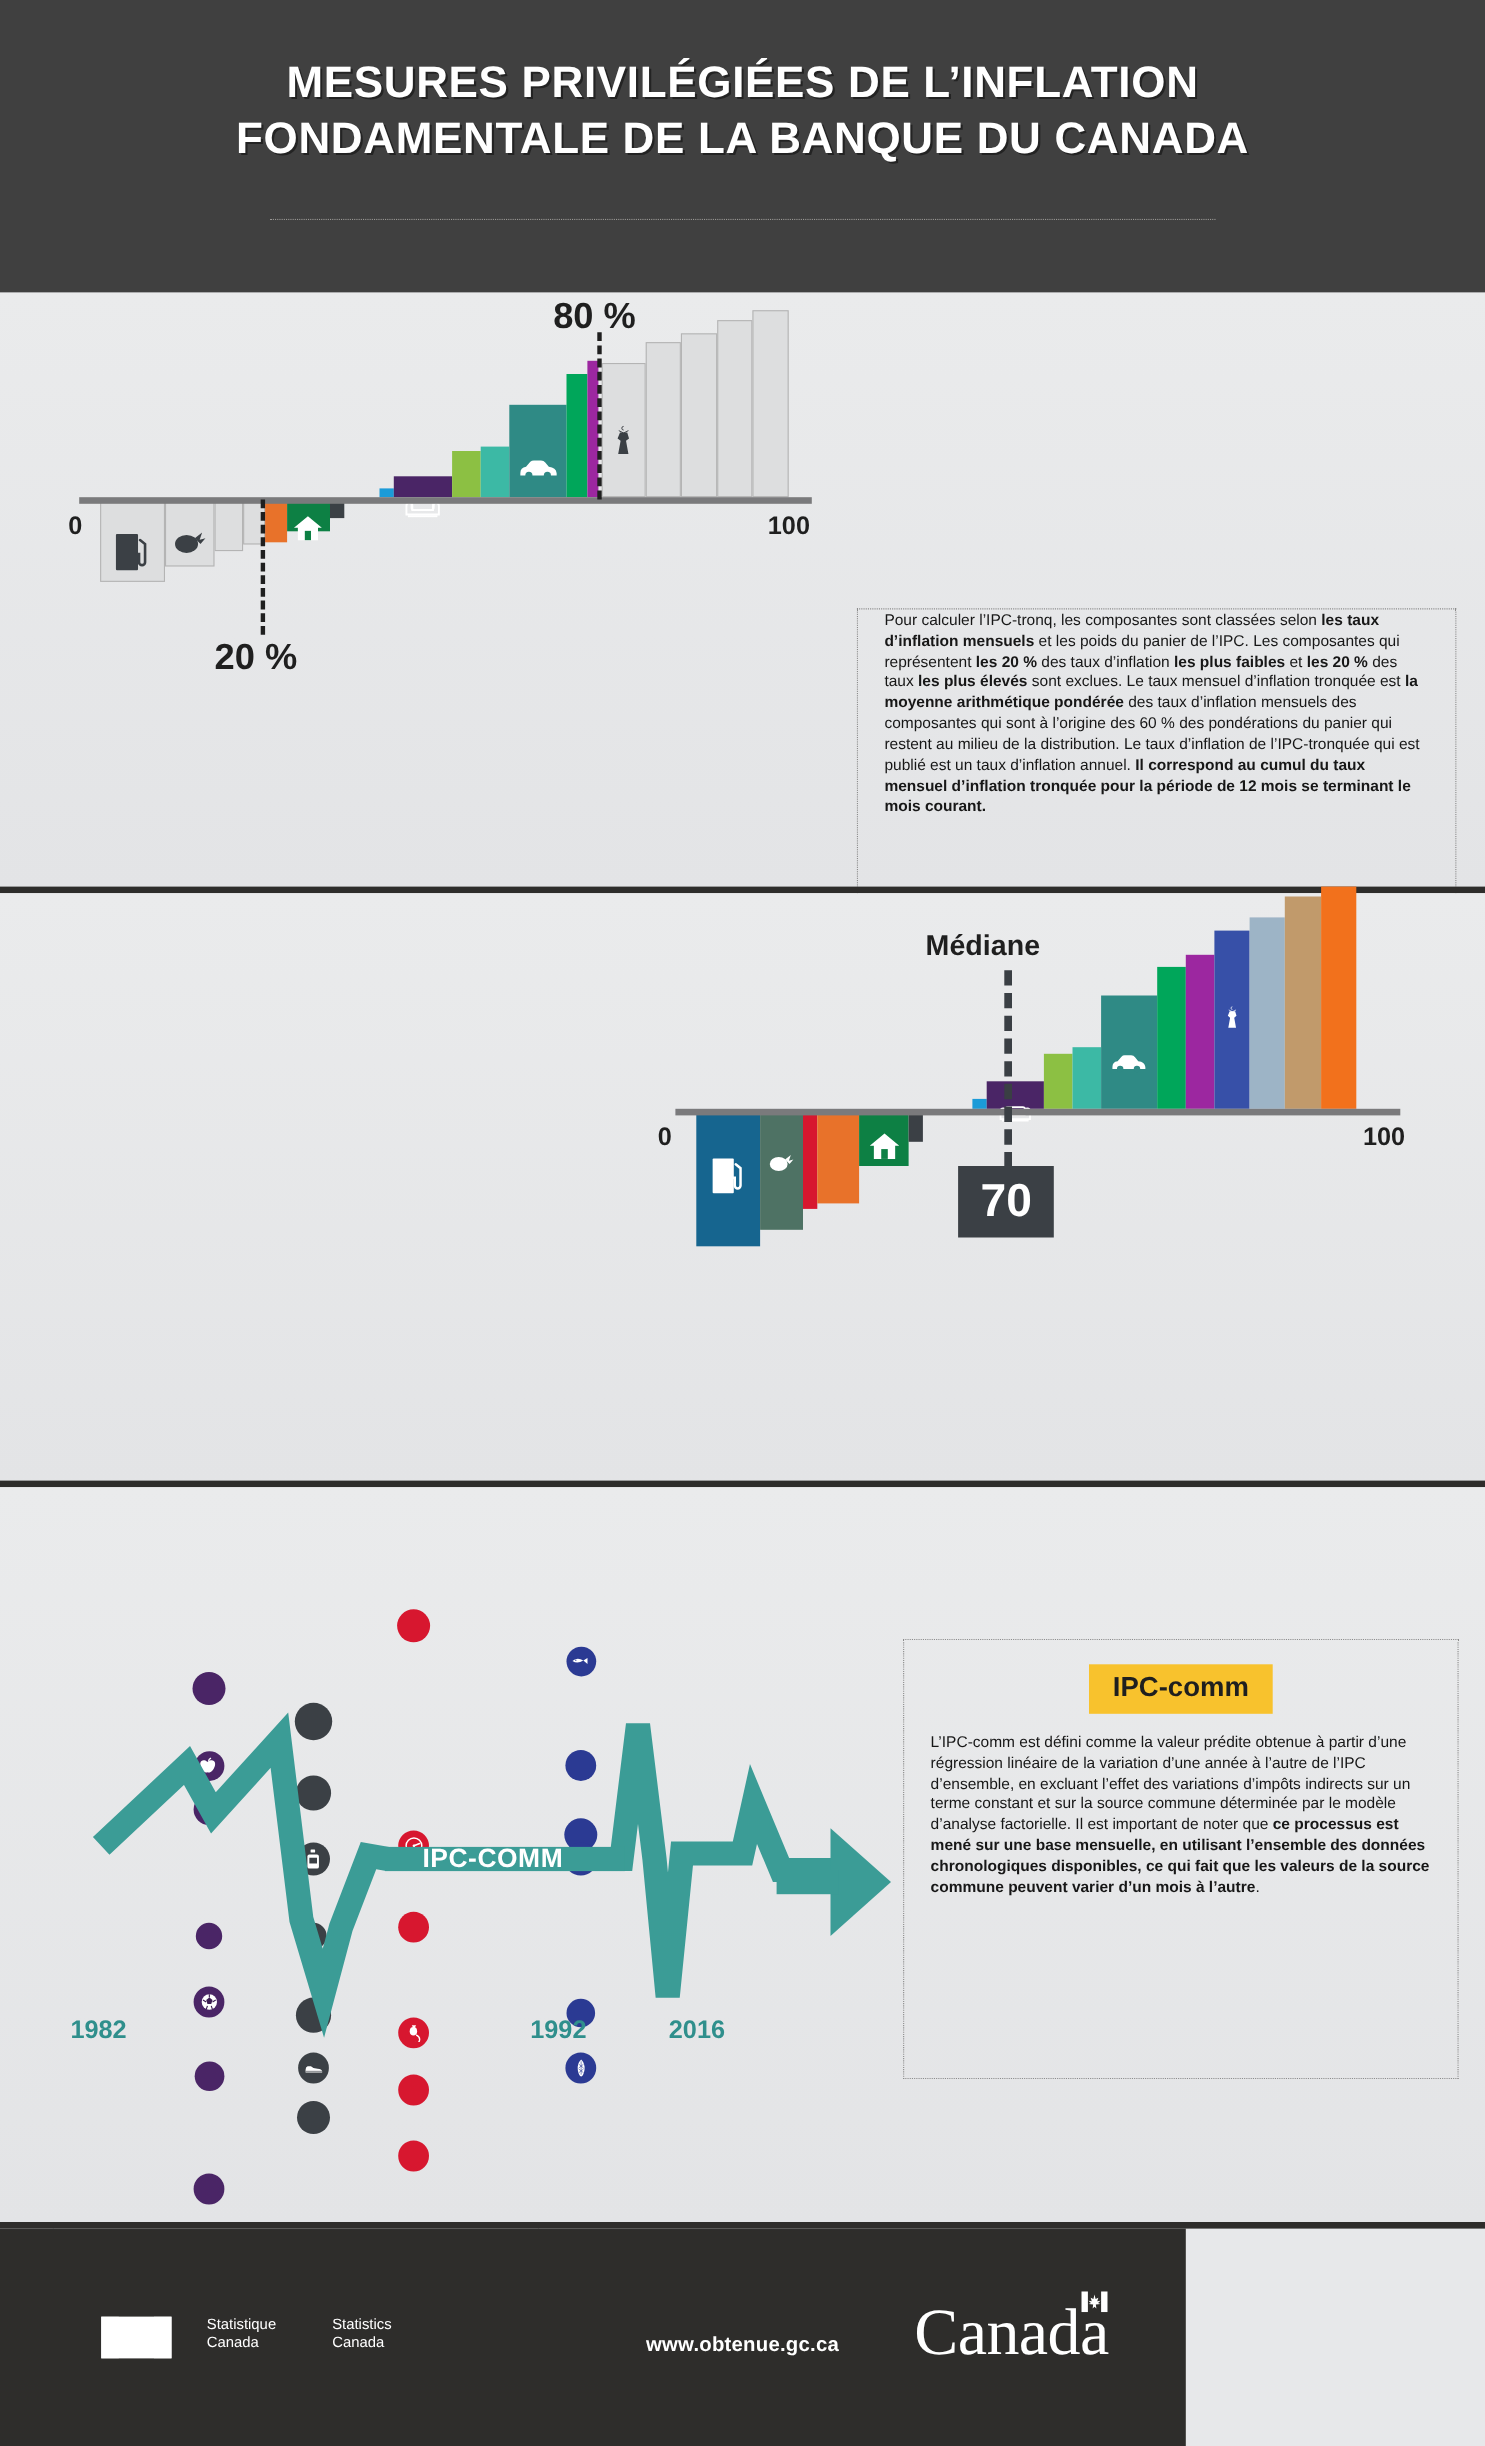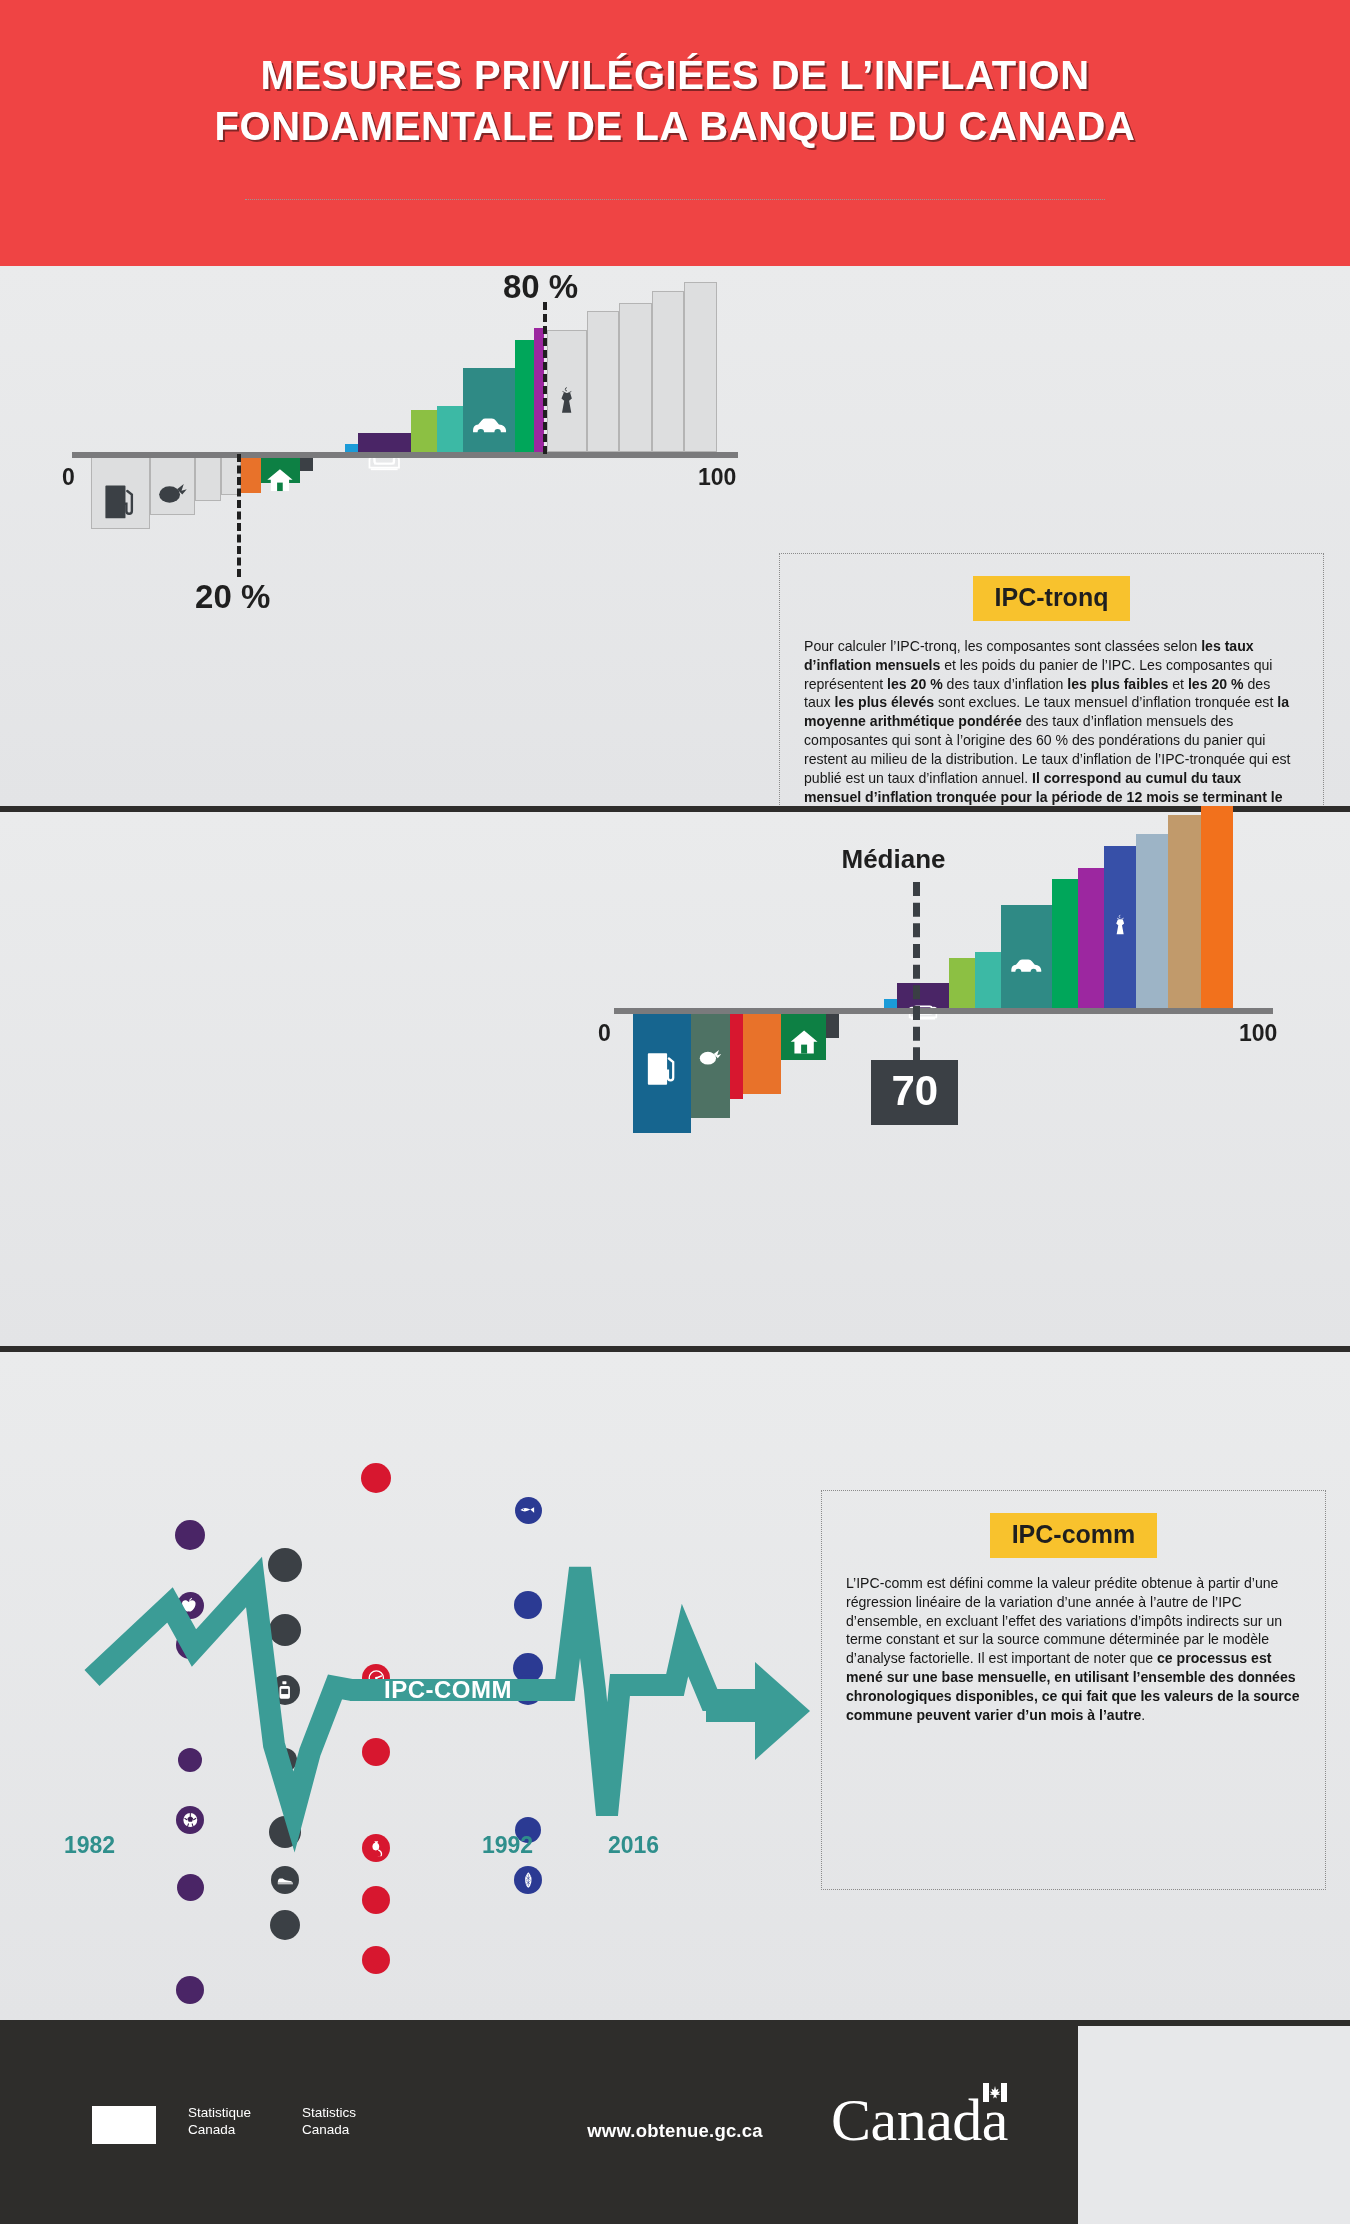--- a/index.html
+++ b/index.html
@@ -8,21 +8,21 @@
   body {
     width:1350px; height:2224px;
     font-family:"Liberation Sans", sans-serif;
     position:relative; overflow:hidden;
     background:#e7e8ea;
   }
 
   
   .header {
     position:absolute; left:0; top:0; width:1350px; height:266px;
-    background:#ef4444;
+    background:#404040;
     padding-left:41px;
   }
   .header-title {
     position:absolute; left:0; top:50px; width:1350px;
     text-align:center; color:#ffffff;
     font-size:40px; font-weight:bold; line-height:1.28;
     letter-spacing:0.6px;
     text-shadow:2px 2px 0 rgba(0,0,0,0.45);
     font-stretch:condensed;
   }
@@ -245,23 +245,20 @@
       <div class="axis-line" style="left: 72px; top: 186px; width: 666px;"></div>
       <div class="dash-v" style="left: 237.088px; top: 188px; height: 123px;"></div>
       <div class="dash-v" style="left: 542.876px; top: 36px; height: 152px;"></div>
       <div class="pct-label" style="left: 502.876px; top: 2px;">80 %</div>
       <div class="pct-label" style="left: 195.088px; top: 312px;">20 %</div>
       <div class="axis-label" style="left: 62px; top: 198px;">0</div>
       <div class="axis-label" style="left: 698px; top: 198px;">100</div>
     </div>
 
   <div class="panel" id="panel-tronq">
-    <div class="panel-badge-wrap">
-      <span class="panel-badge">IPC-tronq</span>
-    </div>
     <div class="panel-body" id="body-tronq"><span>Pour calculer l’IPC-tronq, les composantes sont classées selon </span><b>les taux d’inflation mensuels</b><span> et les poids du panier de l’IPC. Les composantes qui représentent </span><b>les 20 %</b><span> des taux d’inflation </span><b>les plus faibles</b><span> et </span><b>les 20 %</b><span> des taux </span><b>les plus élevés</b><span> sont exclues. Le taux mensuel d’inflation tronquée est </span><b>la moyenne arithmétique pondérée</b><span> des taux d’inflation mensuels des composantes qui sont à l’origine des 60 % des pondérations du panier qui restent au milieu de la distribution. Le taux d’inflation de l’IPC-tronquée qui est publié est un taux d’inflation annuel. </span><b>Il correspond au cumul du taux mensuel d’inflation tronquée pour la période de 12 mois se terminant le mois courant.</b></div>
   </div>
 </div>
 <div class="sec-gap" id="gap1"></div>
 
 <div class="section" id="sec-med">
   <div class="panel" id="panel-med">
     <div class="panel-badge-wrap">
       <span class="panel-badge">IPC-méd</span>
     </div>

